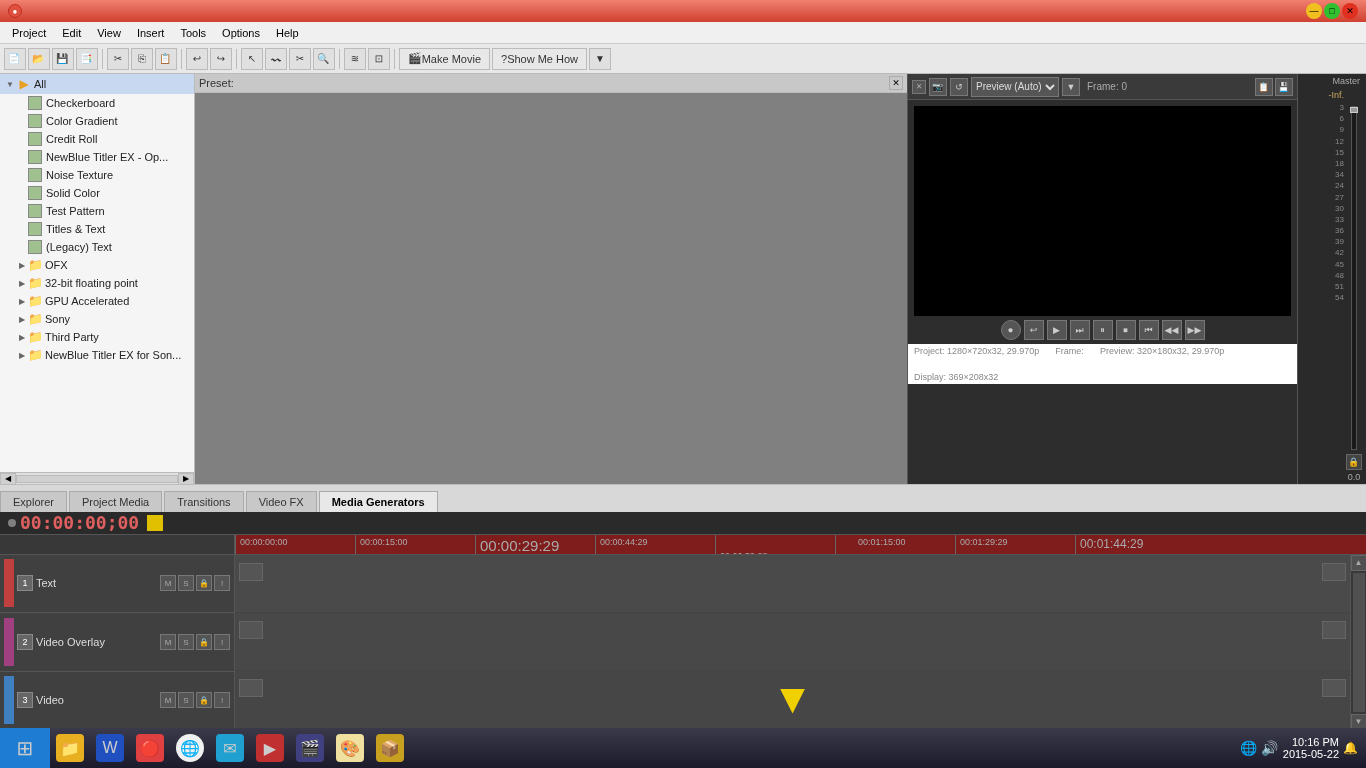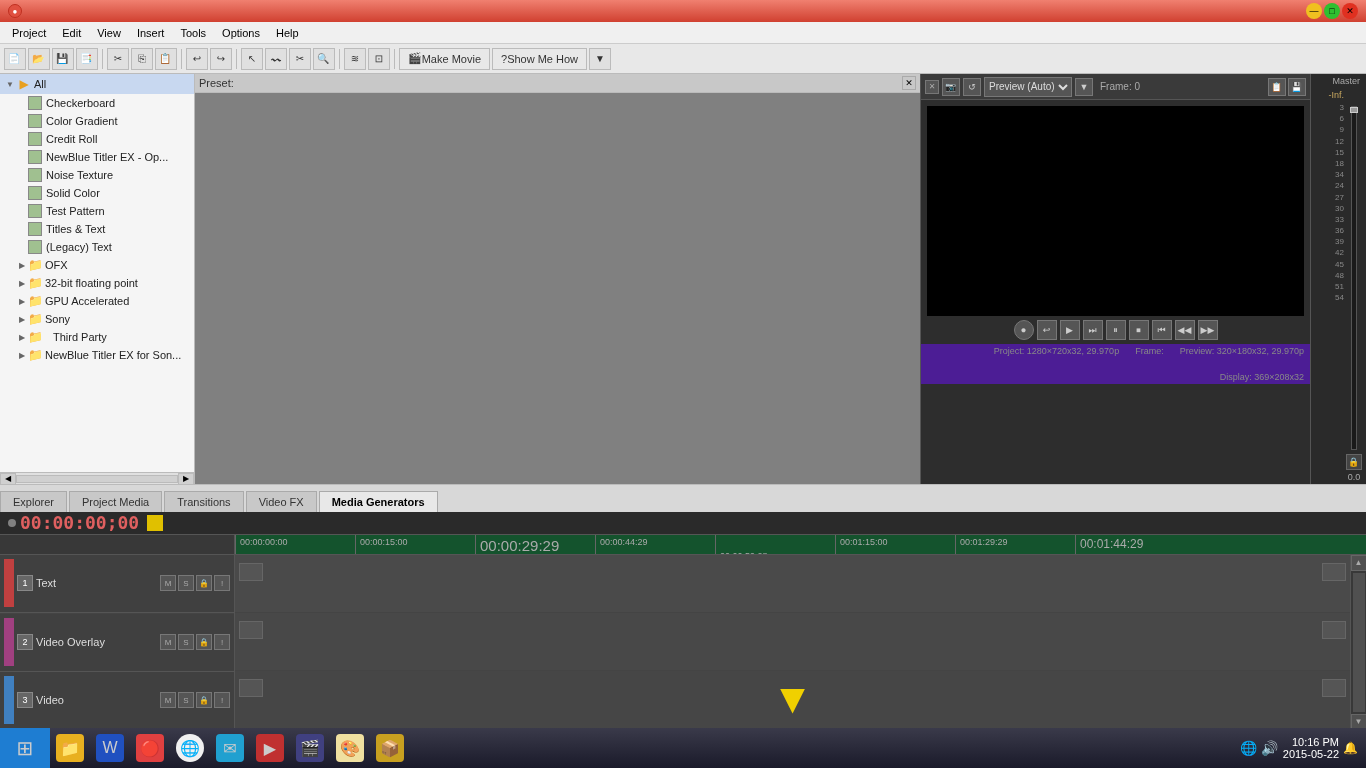--- a/index.html
+++ b/index.html
@@ -209,21 +209,21 @@
 
       <div class="tree-item indent-1">
         <span class="tree-expand">▶</span>
         <span class="folder-icon">📁</span>
         <span style="margin-left:2px;text-align:center;">Sony</span>
       </div>
 
       <div class="tree-item indent-1">
         <span class="tree-expand">▶</span>
         <span class="folder-icon">📁</span>
-        <span style="margin-left:10px;">Third Party</span>
+        <span style="margin-left:2px;">Third Party</span>
       </div>
 
       <div class="tree-item indent-1">
         <span class="tree-expand">▶</span>
         <span class="folder-icon">📁</span>
         <span style="margin-left:2px;">NewBlue Titler EX for Son...</span>
       </div>
     </div>
 
     <div id="left-scroll" style="display:flex;align-items:center;border-top:1px solid #bbb;">
@@ -268,29 +268,29 @@
       <button class="play-btn">↩</button>
       <button class="play-btn">▶</button>
       <button class="play-btn">⏭</button>
       <button class="play-btn">⏸</button>
       <button class="play-btn">⏹</button>
       <button class="play-btn">⏮</button>
       <button class="play-btn">◀◀</button>
       <button class="play-btn">▶▶</button>
     </div>
 
-    <div style="padding:2px 6px;font-size:9px;color:#888;background:#4c1d95;display:flex;gap:16px;flex-wrap:wrap;justify-content:flex-end;">
+    <div style="padding:2px 6px;font-size:9px;color:#888;background:#ffffff;display:flex;gap:16px;flex-wrap:wrap;">
       <span>Project:  1280×720x32, 29.970p</span>
       <span>Frame:</span>
       <span>Preview:  320×180x32, 29.970p</span>
       <span>Display:  369×208x32</span>
     </div>
   </div>
 
-  <div id="master-panel" style="width:56px;background:#2a2a2a;border-left:1px solid #555;display:flex;flex-direction:column;padding:2px;">
+  <div id="master-panel" style="width:69px;background:#2a2a2a;border-left:1px solid #555;display:flex;flex-direction:column;padding:2px;">
     <div style="font-size:9px;color:#aaa;text-align:right;padding-right:4px;">Master</div>
     <div style="display:flex;flex-direction:row;height:100%;">
       <div style="flex:1;display:flex;flex-direction:column;align-items:flex-end;justify-content:flex-start;padding-top:4px;">
         <div style="font-size:9px;color:#c8a860;margin-bottom:2px;">-Inf.</div>
 
         <div style="font-size:8px;color:#888;line-height:1.4;text-align:right;">
           <div>3</div>
           <div>6</div>
           <div>9</div>
           <div>12</div>
@@ -334,29 +334,29 @@
 <div id="timeline-area">
 
   <div style="height:28px;background:#2a2a2a;display:flex;align-items:center;padding:0 8px;border-bottom:1px solid #555;">
     <div style="width:8px;height:8px;background:#808080;border-radius:50%;margin-right:4px;"></div>
     <div style="color:#e06060;font-size:18px;font-weight:bold;font-family:monospace;">00:00:00;00</div>
     <div style="margin-left:8px;width:16px;height:16px;background:#e0c000;"></div>
   </div>
 
   <div style="display:flex;flex:1;flex-direction:column;">
 
-    <div style="display:flex;height:20px;background:#14532d;border-bottom:1px solid #555;">
+    <div style="display:flex;height:20px;background:#7f1d1d;border-bottom:1px solid #555;">
       <div style="width:235px;background:#383838;border-right:1px solid #555;"></div>
       <div style="flex:1;display:flex;overflow:hidden;">
         <span style="font-size:9px;color:#aaa;padding:2px 4px;border-left:1px solid #666;min-width:120px;">00:00:00:00</span>
         <span style="font-size:9px;color:#aaa;padding:2px 4px;border-left:1px solid #666;min-width:120px;">00:00:15:00</span>
         <span style="font-size:15px;color:#aaa;padding:2px 4px;border-left:1px solid #666;min-width:120px;">00:00:29:29</span>
         <span style="font-size:9px;color:#aaa;padding:2px 4px;border-left:1px solid #666;min-width:120px;">00:00:44:29</span>
         <span style="font-size:9px;color:#aaa;padding:16px 4px;border-left:1px solid #666;min-width:120px;">00:00:59:28</span>
-        <span style="font-size:9px;color:#aaa;padding:2px 4px;border-left:1px solid #666;min-width:120px;">00:01:15:00</span>
+        <span style="font-size:9px;color:#aaa;padding:2px 22px;border-left:1px solid #666;min-width:120px;">00:01:15:00</span>
         <span style="font-size:9px;color:#aaa;padding:2px 4px;border-left:1px solid #666;min-width:120px;">00:01:29:29</span>
         <span style="font-size:12px;color:#aaa;padding:2px 4px;border-left:1px solid #666;min-width:120px;">00:01:44:29</span>
       </div>
     </div>
 
     <div style="display:flex;flex:1;position:relative;">
 
       <div style="width:235px;background:#404040;border-right:1px solid #555;">
 
         <div style="height:58px;border-bottom:1px solid #555;display:flex;align-items:center;padding:4px 4px;gap:3px;">

